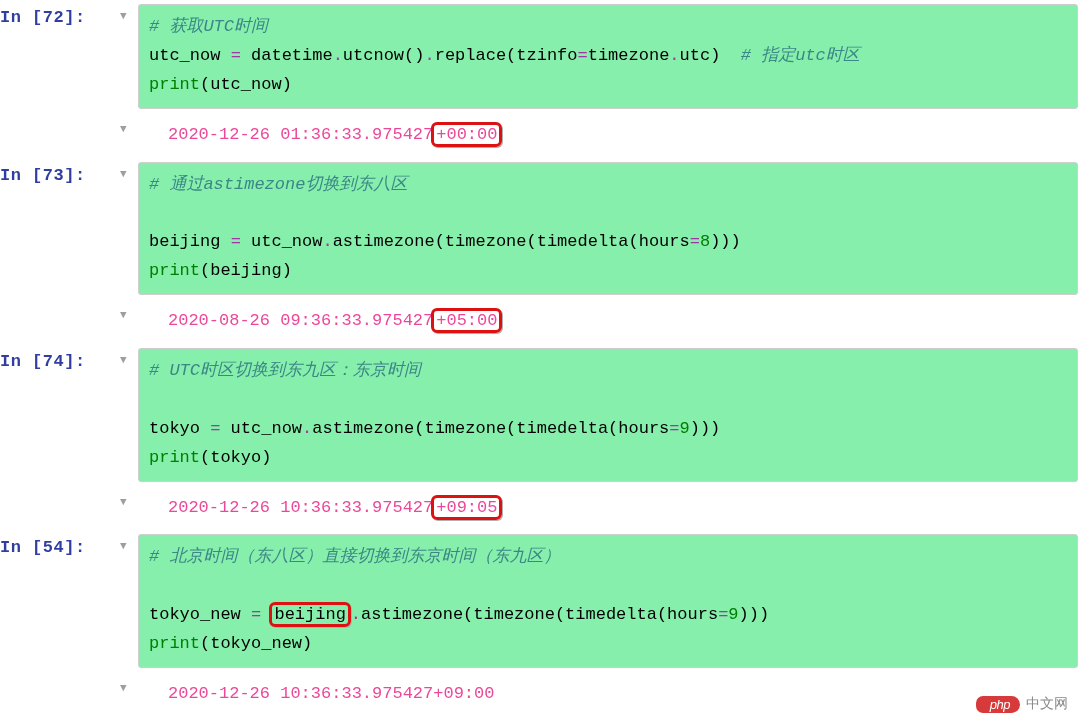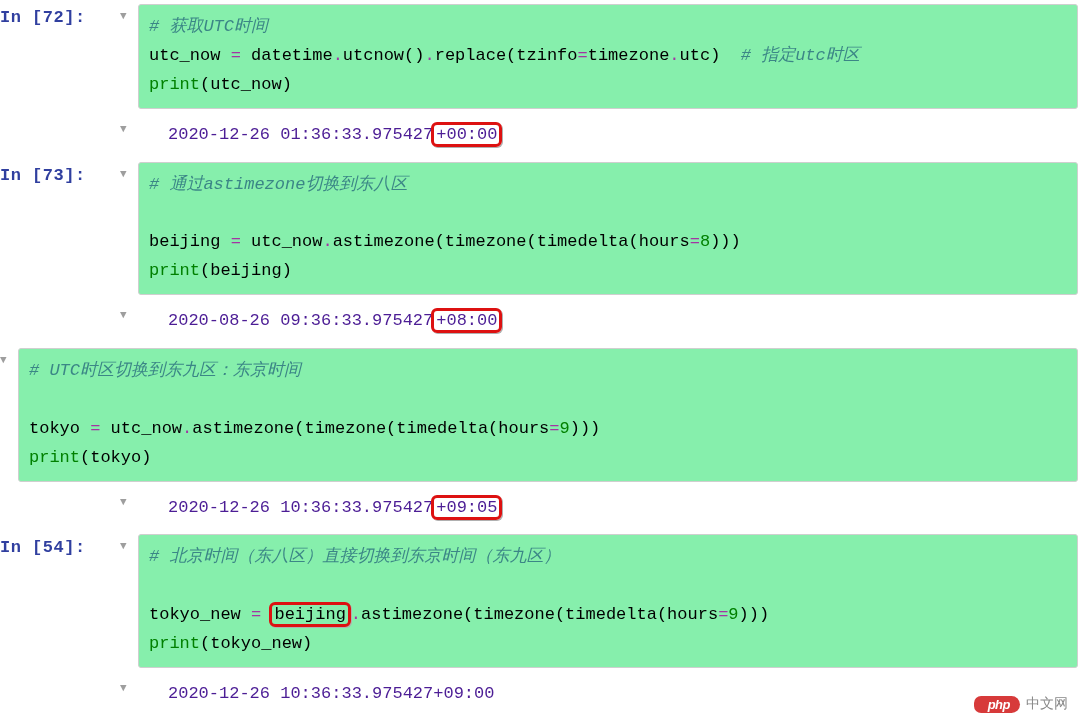--- a/index.html
+++ b/index.html
@@ -47,21 +47,21 @@
     line-height: 1.7;
     white-space: pre;
     overflow: hidden;
   }
   .output-area {
     flex: 1;
     padding: 8px 10px 8px 30px;
     line-height: 1.7;
     white-space: pre;
     font-family: Menlo, Monaco, Consolas, "Courier New", monospace;
-    color: #4c1d95;
+    color: #ec4899;
     position: relative;
   }
   .output-row .prompt { visibility: hidden; }
   .output-row .collapser { }
   .code-line { white-space: pre; }
   .c-comment { color: #3b8686; font-style: italic; }
   .c-ident { color: #000; text-align: right; }
   .c-op { color: #a334a3; }
   .c-func { color: #008000; }
   .c-num { color: #008000; }
@@ -80,21 +80,21 @@
     align-items: center;
     gap: 6px;
     font-family: Arial, sans-serif;
     font-size: 14px;
     color: #888;
   }
   .watermark .badge {
     background: #d73a3a;
     color: #fff;
     font-style: italic;
-    font-weight: bold;
+    font-weight: normal;
     padding: 1px 10px 1px 14px;
     border-radius: 10px 12px 12px 10px / 10px 12px 12px 10px;
     font-size: 13px;
     letter-spacing: -0.5px;
   }
 </style>
 </head>
 <body>
 
 <div id="cells-mount">
@@ -109,23 +109,24 @@
       <div class="output-area"><span>2020-12-26 01:36:33.975427</span><span class="hl">+00:00</span></div>
     </div>
     <div class="cell">
       <div class="prompt">In [73]:</div>
       <div class="collapser">▼</div>
       <div class="input-area"><div class="code-line"><span class="c-comment"># 通过astimezone切换到东八区</span></div><div class="code-line">&nbsp;</div><div class="code-line"><span class="c-ident">beijing </span><span class="c-op">=</span><span class="c-ident"> utc_now</span><span class="c-op">.</span><span class="c-ident">astimezone(timezone(timedelta(hours</span><span class="c-op">=</span><span class="c-num">8</span><span class="c-ident">)))</span></div><div class="code-line"><span class="c-func">print</span><span class="c-ident">(beijing)</span></div></div>
     </div>
     <div class="cell output-row">
       <div class="prompt"></div>
       <div class="collapser">▼</div>
-      <div class="output-area"><span>2020-08-26 09:36:33.975427</span><span class="hl">+08:00</span></div>
+      <div class="output-area"><span>2020-08-26 09:36:33.975427</span><span class="hl">+05:00</span></div>
     </div>
     <div class="cell">
+      <div class="prompt">In [74]:</div>
       <div class="collapser">▼</div>
       <div class="input-area"><div class="code-line"><span class="c-comment"># UTC时区切换到东九区：东京时间</span></div><div class="code-line">&nbsp;</div><div class="code-line"><span class="c-ident">tokyo </span><span class="c-op">=</span><span class="c-ident"> utc_now</span><span class="c-op">.</span><span class="c-ident">astimezone(timezone(timedelta(hours</span><span class="c-op">=</span><span class="c-num">9</span><span class="c-ident">)))</span></div><div class="code-line"><span class="c-func">print</span><span class="c-ident">(tokyo)</span></div></div>
     </div>
     <div class="cell output-row">
       <div class="prompt"></div>
       <div class="collapser">▼</div>
       <div class="output-area"><span>2020-12-26 10:36:33.975427</span><span class="hl">+09:05</span></div>
     </div>
     <div class="cell">
       <div class="prompt">In [54]:</div>

